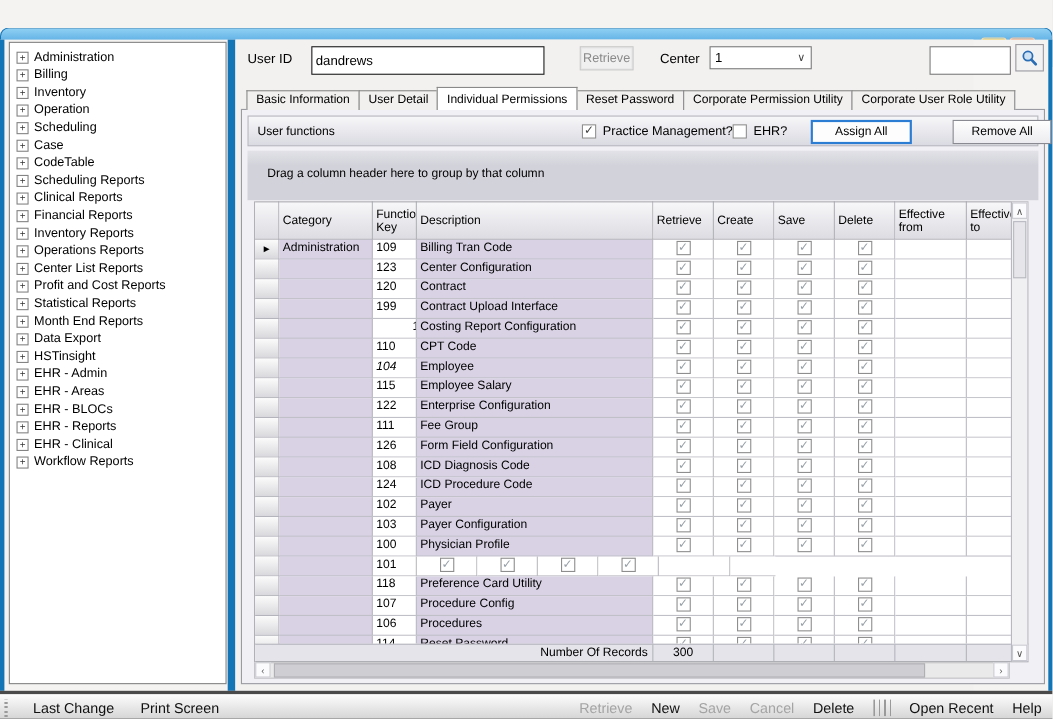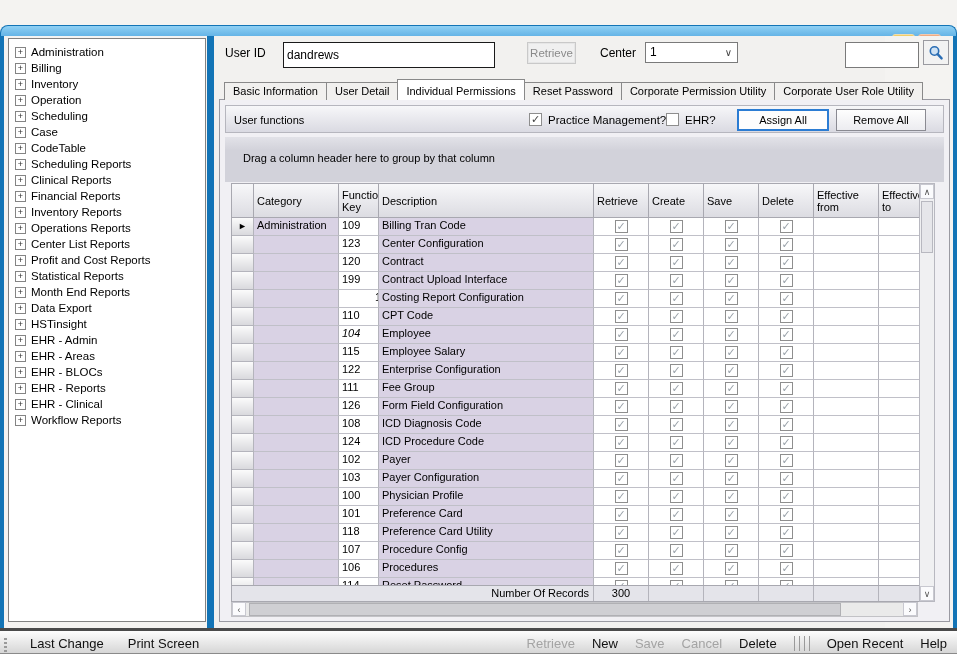--- a/index.html
+++ b/index.html
@@ -66,21 +66,21 @@
   .funcbar .fb-title { position:absolute; left:8px; top:8px; font-size:11px; }
   .cb { display:inline-block; width:13px; height:13px; border:1px solid #8e8e8e; background:#fff;
     font-size:11px; line-height:11px; text-align:center; color:#444; vertical-align:middle; }
   .cb.light { color:#98a0a8; }
   .fb-cb1 { position:absolute; left:303px; top:7px; }
   .fb-lbl1 { position:absolute; left:322px; top:8px; font-size:11.5px; }
   .fb-cb2 { position:absolute; left:440px; top:7px; }
   .fb-lbl2 { position:absolute; left:459px; top:8px; font-size:11.5px; }
   .fb-btn { position:absolute; top:3px; height:22px; font-size:11px; text-align:center; line-height:18px; background:#fdfdfd; }
   #assignAll { left:511px; width:92px; border:2px solid #2b7cd3; }
-  #removeAll { left:610px; width:90px; border:1px solid #8a8a92; background:linear-gradient(180deg,#fefefe,#ececf0); line-height:20px; }
+  #removeAll { left:640px; width:90px; border:1px solid #8a8a92; background:linear-gradient(180deg,#fefefe,#ececf0); line-height:20px; }
 
   
   .groupby { position:absolute; left:5px; top:37px; width:719px; height:45px;
     background:linear-gradient(180deg,#e2e2e8,#d2d2da 30%); }
   .groupby span { position:absolute; left:18px; top:15px; font-size:11px; color:#000; }
 
   
   .grid { position:absolute; left:11px; top:83px; width:704px; background:#fff; border-left:1px solid #a8a8b0; }
   .g-hdr { display:flex; height:35px; }
   .gh-cell { background:linear-gradient(180deg,#f7f7f9,#dcdce2); border-right:1px solid #a8a8b0;
@@ -488,21 +488,20 @@
                 <div class="g-cell cbc" style="width: 55px;"><span class="cb light">✓</span></div>
                 <div class="g-cell cbc" style="width: 55px;"><span class="cb light">✓</span></div>
                 <div class="g-cell cbc" style="width: 55px;"><span class="cb light">✓</span></div>
                 <div class="g-cell" style="width: 65px;"></div>
                 <div class="g-cell" style="width: 41px; border-right: none;"></div>
               </div>
               <div class="g-row">
                 <div class="g-cell sel" style="width: 22px;"></div>
                 <div class="g-cell lav" style="width: 85px;"></div>
                 <div class="g-cell" style="width: 40px;">101</div>
-                <div class="g-cell lav" style="width: 215px;">Preference Card</div>
                 <div class="g-cell cbc" style="width: 55px;"><span class="cb light">✓</span></div>
                 <div class="g-cell cbc" style="width: 55px;"><span class="cb light">✓</span></div>
                 <div class="g-cell cbc" style="width: 55px;"><span class="cb light">✓</span></div>
                 <div class="g-cell cbc" style="width: 55px;"><span class="cb light">✓</span></div>
                 <div class="g-cell" style="width: 65px;"></div>
                 <div class="g-cell" style="width: 41px; border-right: none;"></div>
               </div>
               <div class="g-row">
                 <div class="g-cell sel" style="width: 22px;"></div>
                 <div class="g-cell lav" style="width: 85px;"></div>

